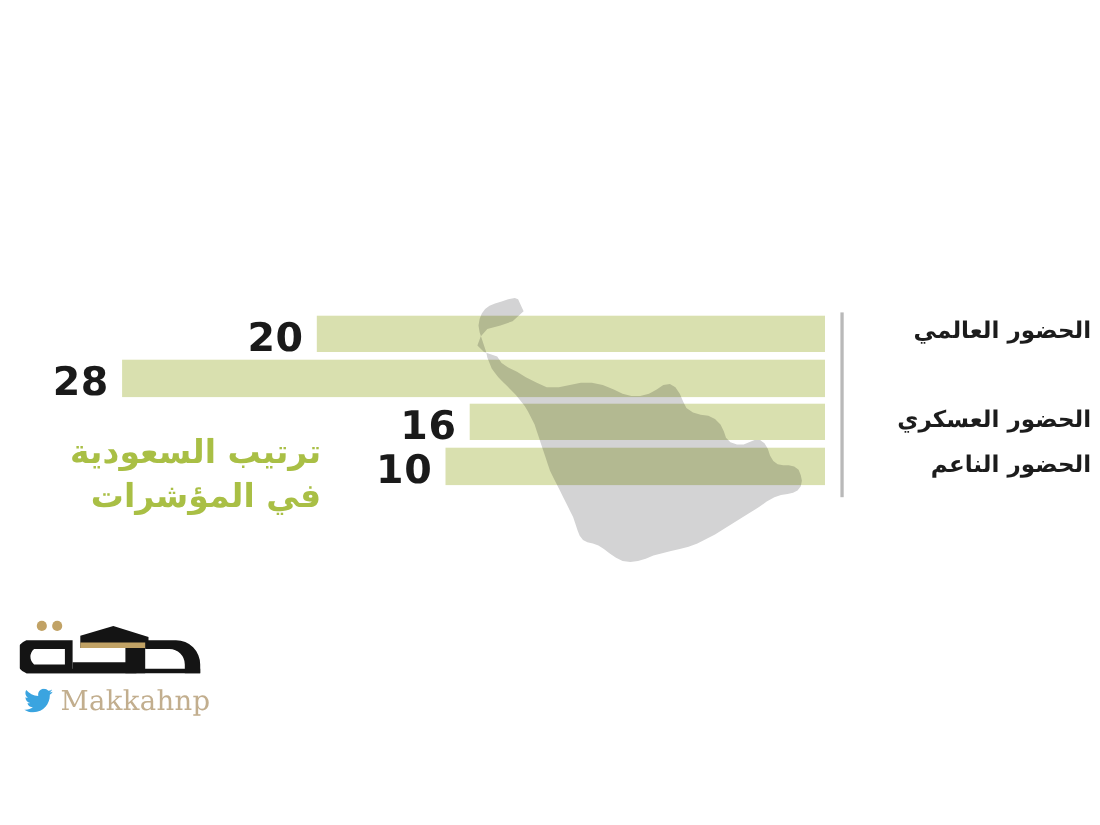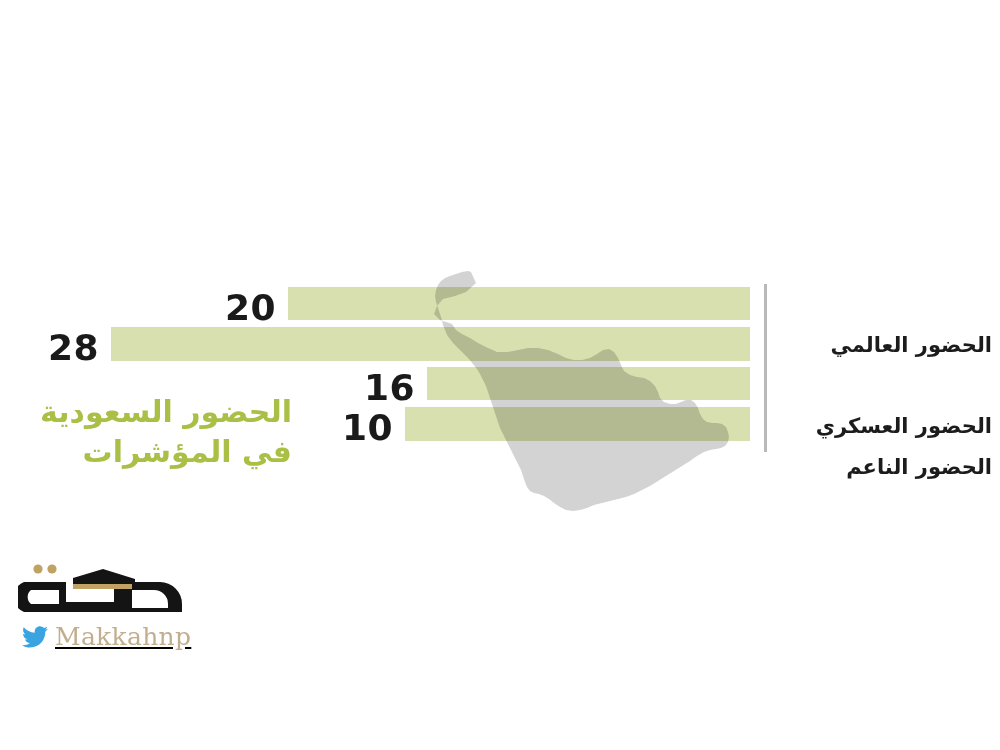--- a/index.html
+++ b/index.html
@@ -62,21 +62,20 @@
     right: 8px;
     font-family: "DejaVu Sans", "Liberation Sans", sans-serif;
     font-size: 21px;
     font-weight: 600;
     color: #1c1c1c;
     direction: rtl;
     unicode-bidi: embed;
     text-align: right;
     white-space: nowrap;
     line-height: 1;
-    margin-top: 45px;
   }
 
   
   #headline {
     position: absolute;
     left: 0px;
     top: 392px;
     width: 292px;
     direction: rtl;
     unicode-bidi: embed;
@@ -89,21 +88,20 @@
     white-space: nowrap;
   }
   #headline .ln { display: block; }
 
   
   #logo-block {
     position: absolute;
     left: 18px;
     top: 560px;
     width: 220px;
-    text-decoration: underline;
   }
   #logo-mark { display: block; }
   #logo-handle {
     display: flex;
     align-items: center;
     gap: 7px;
     margin-top: 2px;
     margin-left: 4px;
   }
   #handle-text {
@@ -149,21 +147,21 @@
   <div class="value" style="left:355px; top:370px; width:60px;">16</div>
   <div class="value" style="left:333px; top:410px; width:60px;">10</div>
 
   <div id="divider"></div>
 
   <div class="cat-label" style="top:290px;">الحضور العالمي</div>
   <div class="cat-label" style="top:371px;">الحضور العسكري</div>
   <div class="cat-label" style="top:412px;">الحضور الناعم</div>
 
   <div id="headline">
-    <span class="ln">الحضور السعودية</span>
+    <span class="ln">ترتيب السعودية</span>
     <span class="ln">في المؤشرات</span>
   </div>
 
   <div id="logo-block">
 
     <svg id="logo-mark" width="180" height="62" viewBox="0 0 180 62" xmlns="http://www.w3.org/2000/svg">
 
       <circle cx="20" cy="9" r="4.6" fill="#c1a265"></circle>
       <circle cx="34" cy="9" r="4.6" fill="#c1a265"></circle>
 

